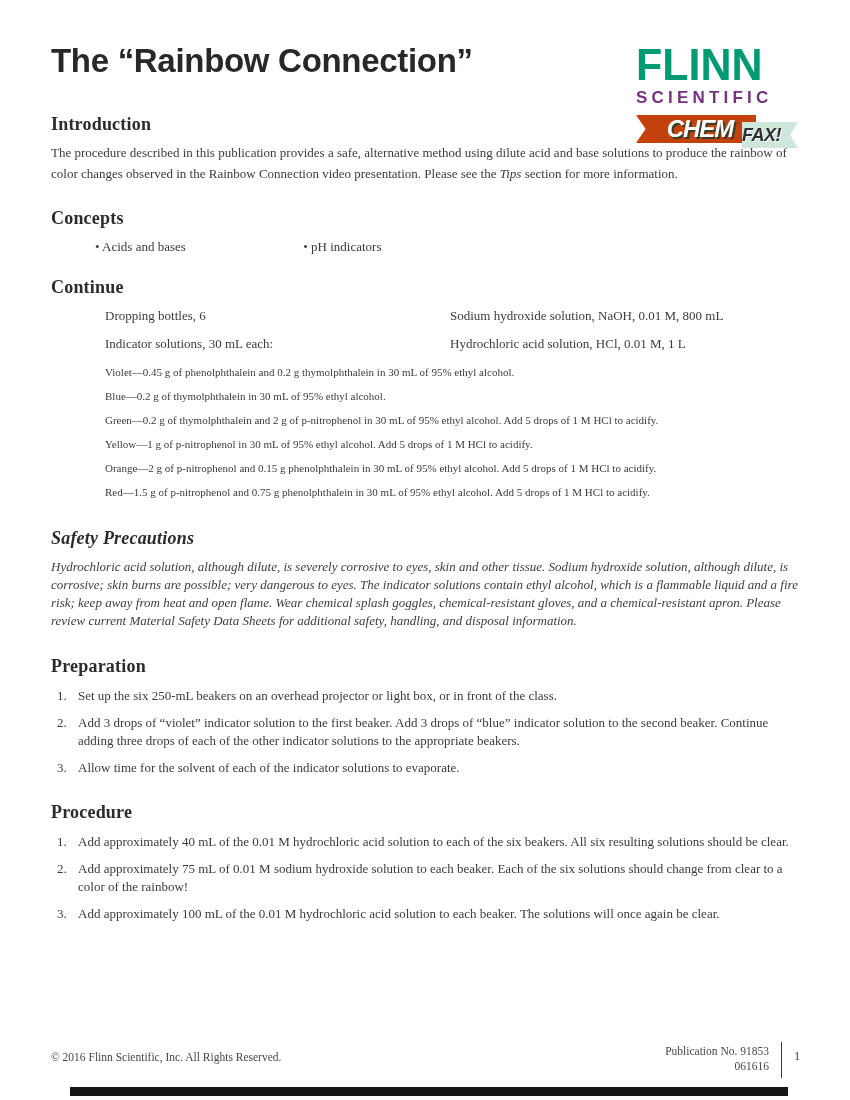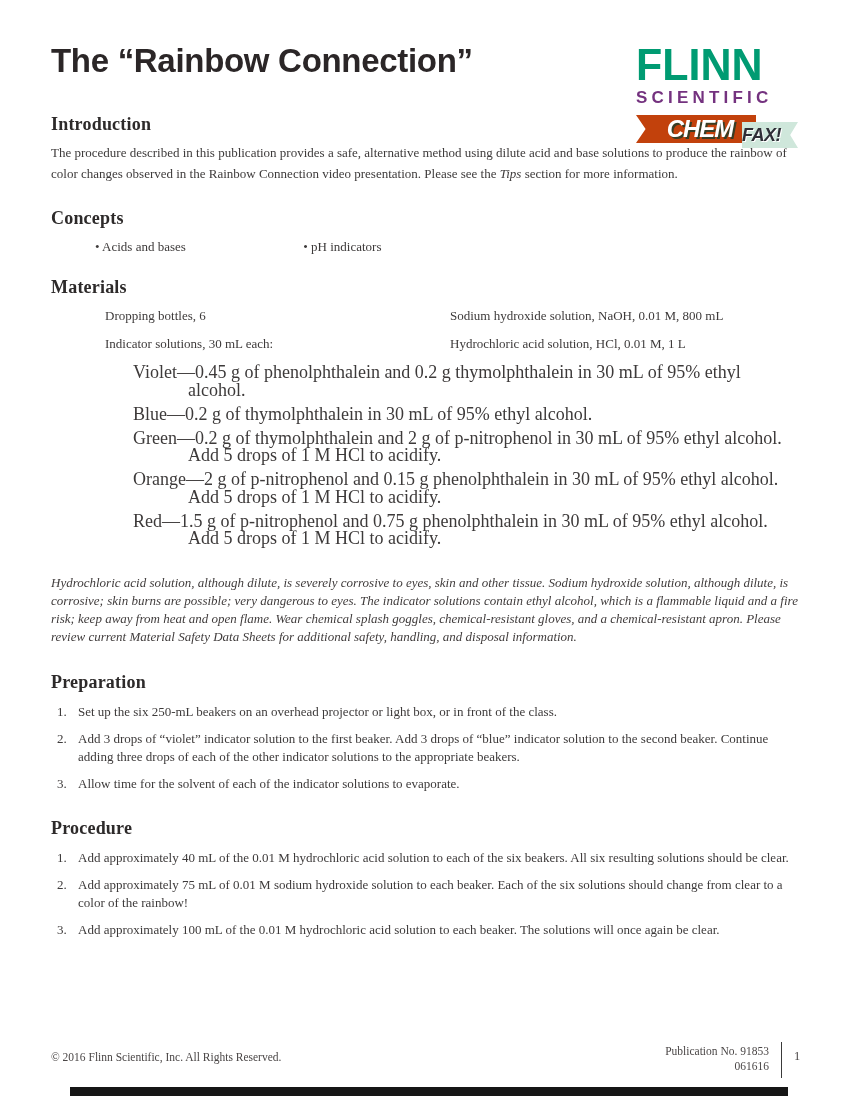--- a/index.html
+++ b/index.html
@@ -67,21 +67,21 @@
   .sec-concepts { margin-top:24px; }
   .concept-list { list-style:none; margin-top:10px; margin-left:44px; font-size:13px; }
   .concept-list li { display:inline-block; }
   .concept-list li:first-child { width:205px; }
   .concept-list li::before { content:"•  "; }
 
   .sec-materials { margin-top:22px; }
   .mat-cols { display:flex; margin-top:10px; margin-left:54px; font-size:13px; }
   .mat-col-left { width:345px; }
   .mat-col-left div, .mat-col-right div { margin-bottom:12px; }
-  .indicator-list { list-style:none; margin-left:82px; font-size:18px; }
+  .indicator-list { list-style:none; margin-left:54px; font-size:11px; }
   .indicator-list li {
     padding-left:55px; text-indent:-55px; line-height:17.5px; margin-bottom:6.5px;
   }
 
   .sec-safety { margin-top:26px; }
   .safety-body { font-style:italic; font-size:13px; line-height:18px; margin-top:9px; color:#403c3c; }
 
   .sec-prep { margin-top:26px; }
   .sec-proc { margin-top:25px; }
   .steps { margin-top:10px; }
@@ -133,41 +133,43 @@
 
     <div class="sec-concepts">
       <h2 class="sec">Concepts</h2>
       <ul class="concept-list">
         <li>Acids and bases</li>
         <li>pH indicators</li>
       </ul>
     </div>
 
     <div class="sec-materials">
-      <h2 class="sec">Materials</h2>
+      <h2 class="sec">Continue</h2>
       <div class="mat-cols">
         <div class="mat-col-left">
           <div>Dropping bottles, 6</div>
           <div>Indicator solutions, 30 mL each:</div>
         </div>
         <div class="mat-col-right">
           <div>Sodium hydroxide solution, NaOH, 0.01 M, 800 mL</div>
           <div>Hydrochloric acid solution, HCl, 0.01 M, 1 L</div>
         </div>
       </div>
       <ul class="indicator-list">
         <li>Violet—0.45 g of phenolphthalein and 0.2 g thymolphthalein in 30 mL of 95% ethyl alcohol.</li>
         <li>Blue—0.2 g of thymolphthalein in 30 mL of 95% ethyl alcohol.</li>
         <li>Green—0.2 g of thymolphthalein and 2 g of p-nitrophenol in 30 mL of 95% ethyl alcohol. Add 5 drops of 1 M HCl to acidify.</li>
+        <li>Yellow—1 g of p-nitrophenol in 30 mL of 95% ethyl alcohol. Add 5 drops of 1 M HCl to acidify.</li>
         <li>Orange—2 g of p-nitrophenol and 0.15 g phenolphthalein in 30 mL of 95% ethyl alcohol. Add 5 drops of 1 M HCl to acidify.</li>
         <li>Red—1.5 g of p-nitrophenol and 0.75 g phenolphthalein in 30 mL of 95% ethyl alcohol. Add 5 drops of 1 M HCl to acidify.</li>
       </ul>
     </div>
 
     <div class="sec-safety">
+      <h2 class="sec italic">Safety Precautions</h2>
       <p class="safety-body">Hydrochloric acid solution, although dilute, is severely corrosive to eyes, skin and other tissue. Sodium hydroxide solution, although dilute, is corrosive; skin burns are possible; very dangerous to eyes. The indicator solutions contain ethyl alcohol, which is a flammable liquid and a fire risk; keep away from heat and open flame. Wear chemical splash goggles, chemical-resistant gloves, and a chemical-resistant apron. Please review current Material Safety Data Sheets for additional safety, handling, and disposal information.</p>
     </div>
 
     <div class="sec-prep">
       <h2 class="sec">Preparation</h2>
       <div class="steps">
         <div class="step">
           <span class="num">1.</span>
           <span class="txt">Set up the six 250-mL beakers on an overhead projector or light box, or in front of the class.</span>
         </div>

